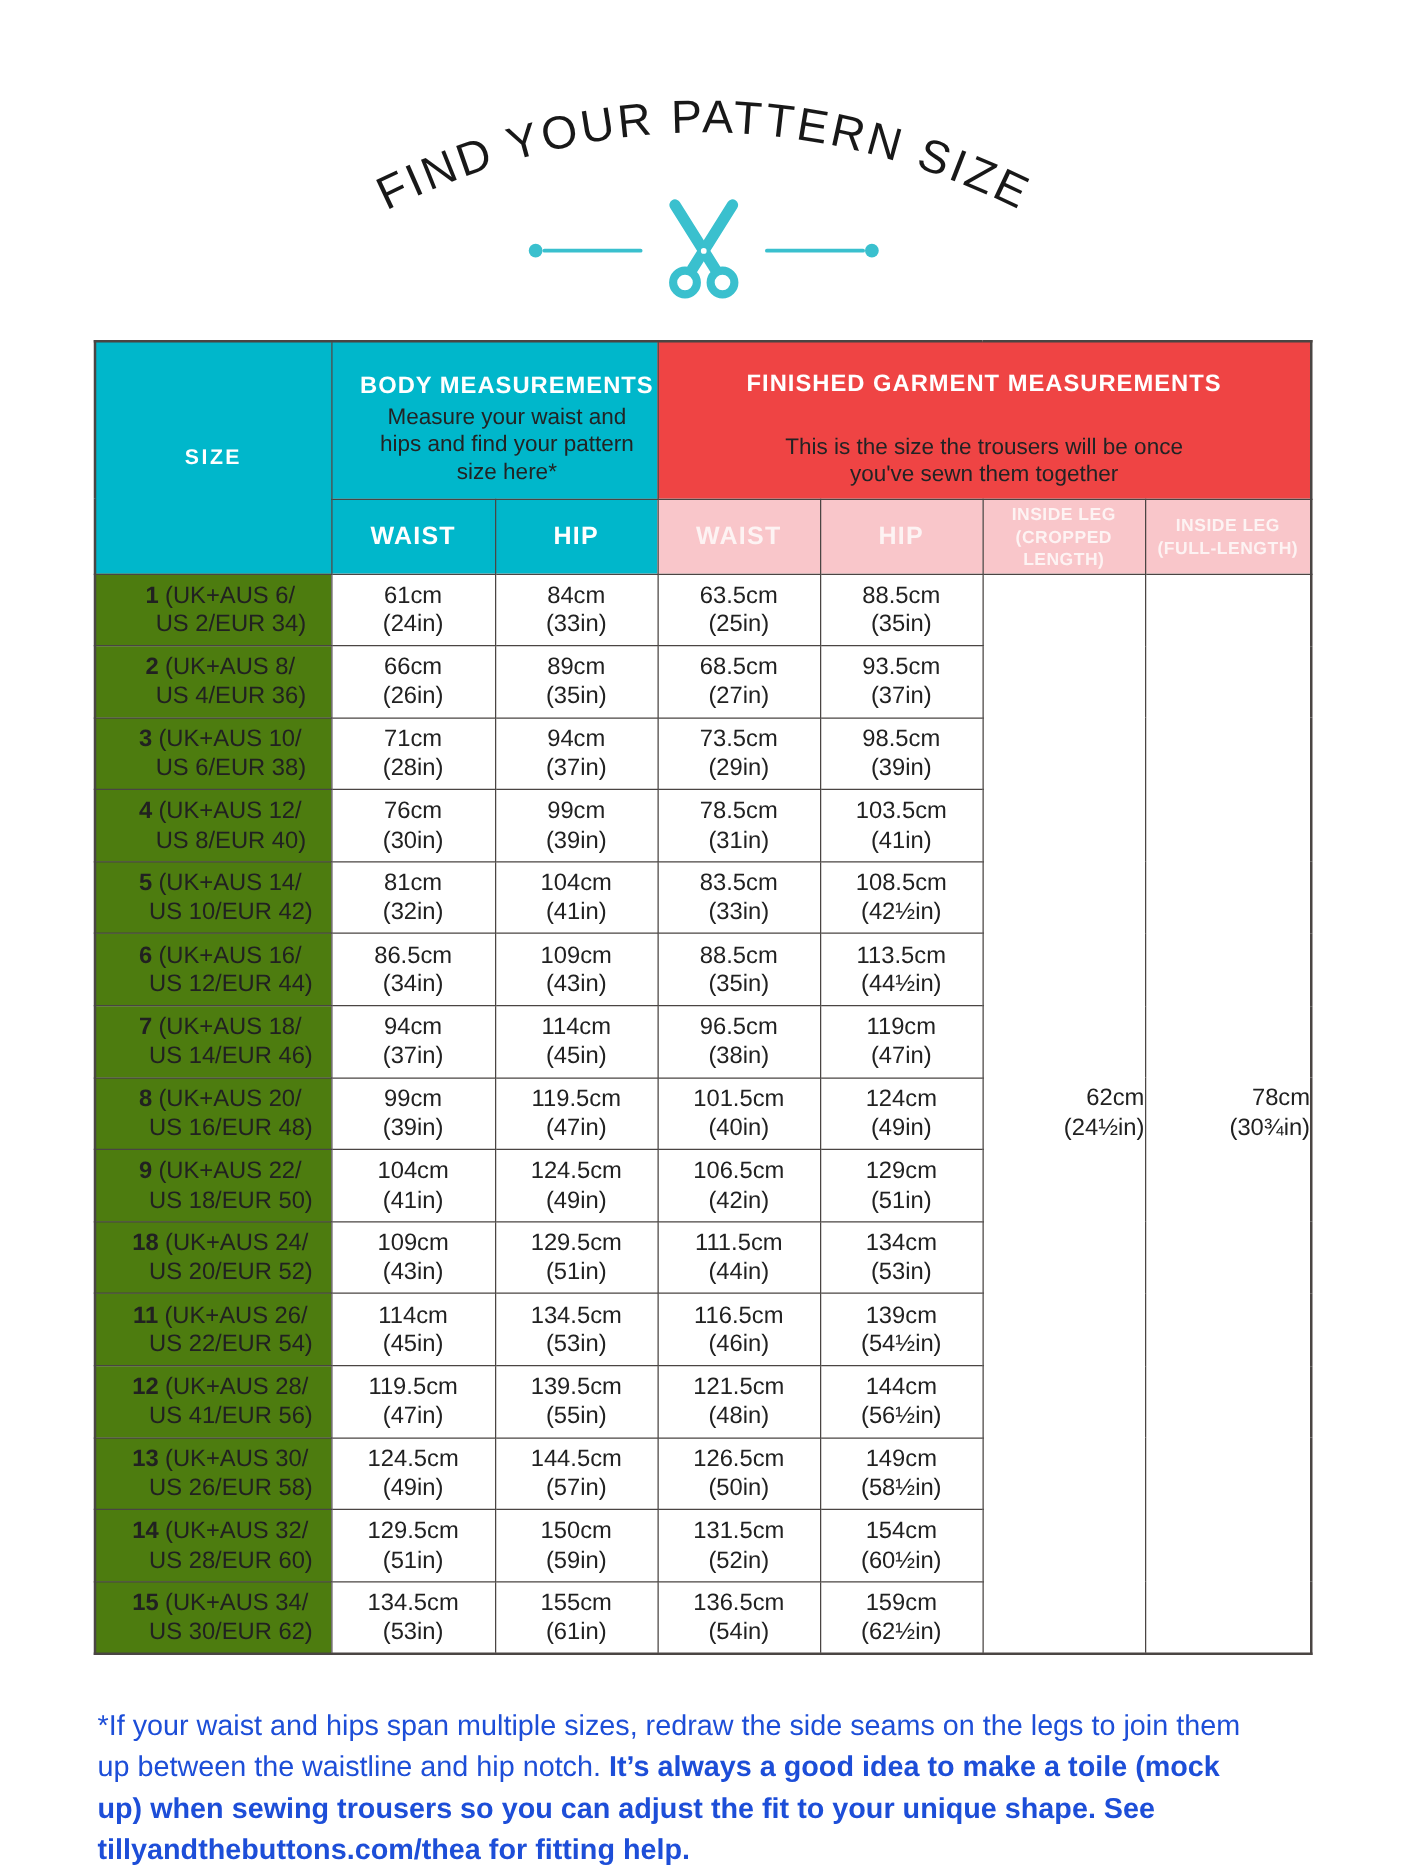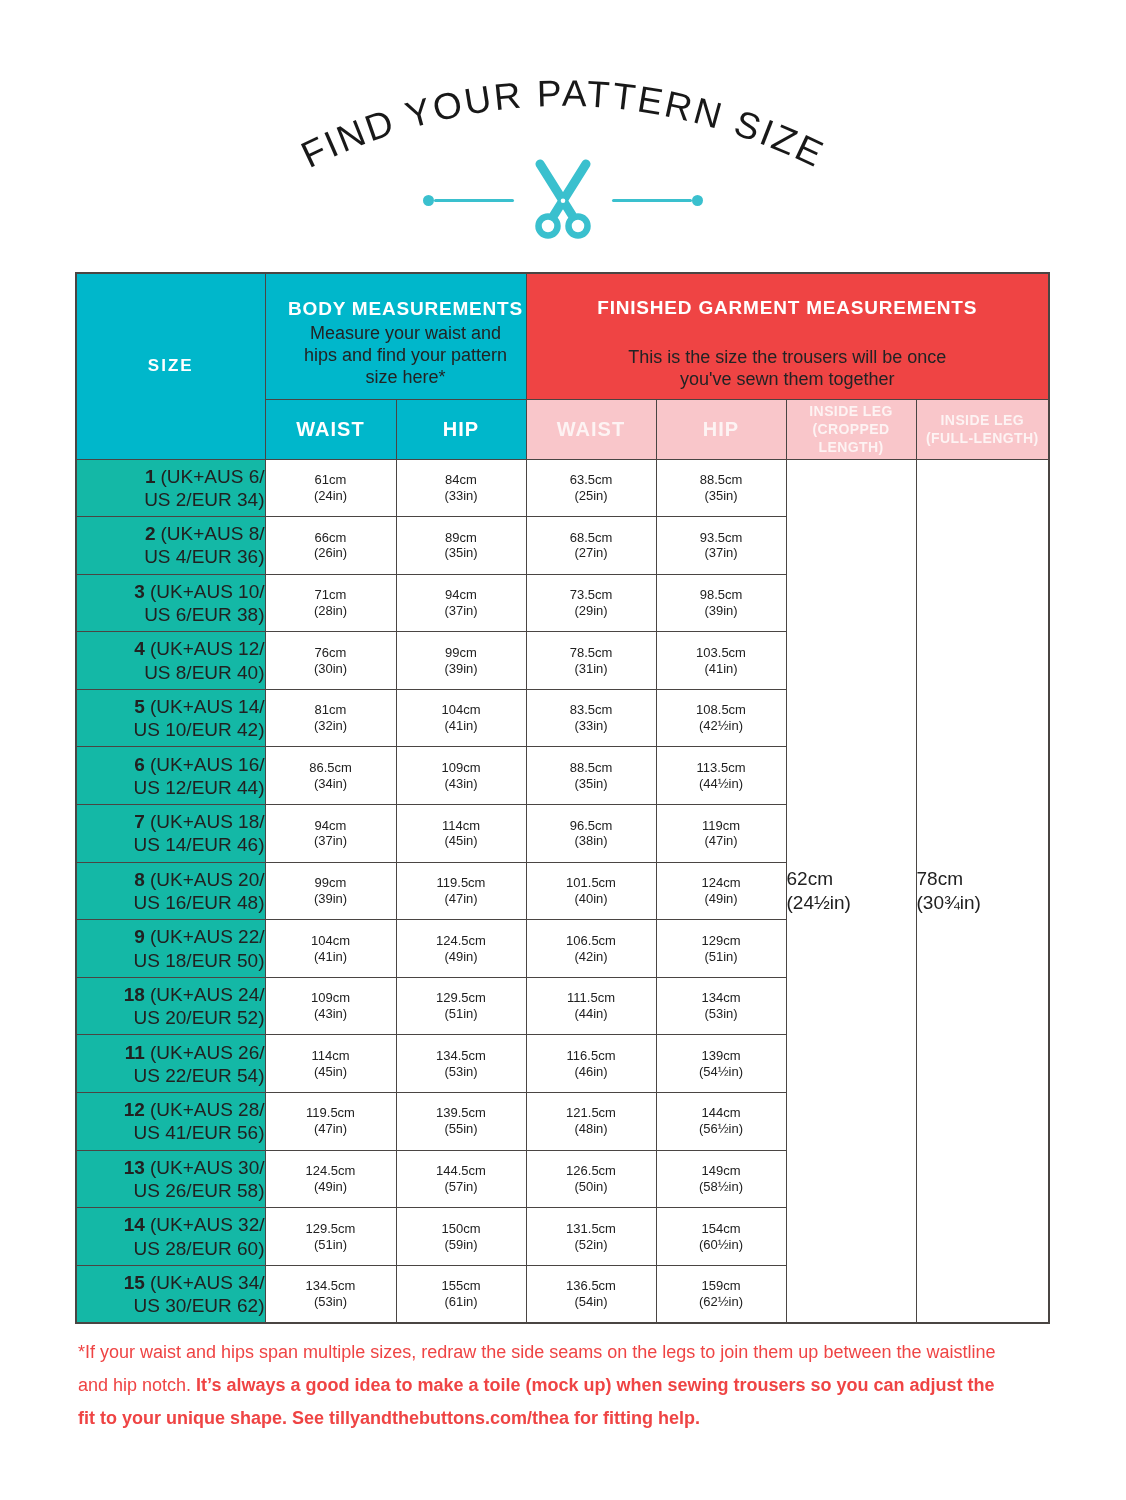--- a/index.html
+++ b/index.html
@@ -107,50 +107,50 @@
     font-weight: 700;
     font-size: 20px;
     letter-spacing: 1px;
   }
   .th-sub.teal { background: #00b7cb; }
   .th-sub.pink { background: #f9c6ca; color: #fdf3f3; }
   .th-sub.small { font-size: 14px; line-height: 1.3; letter-spacing: 0.4px; padding: 2px; }
 
   .size-table tbody tr { height: 57.6px; }
   .c-size {
-    text-align: right;
+    text-align: center;
     padding-left: 11px;
     font-size: 19px;
     line-height: 1.22;
-    background: #14b8a6;
+    background: #4d7c0f;
   }
   .c-size .num { font-weight: 700; margin-right: 5px; }
   .c-size .l2 { padding-left: 17px; }
   .c-val {
     text-align: center;
-    font-size: 13px;
+    font-size: 19px;
     line-height: 1.22;
     background: #ffffff;
   }
   .c-leg {
-    text-align: left;
+    text-align: right;
     font-size: 19px;
     line-height: 1.25;
     background: #ffffff;
   }
 
   
   .footnote {
     position: absolute;
     left: 78px;
-    top: 1336px;
+    top: 1364px;
     width: 922px;
-    font-size: 18px;
+    font-size: 23px;
     line-height: 33px;
-    color: #ef4444;
+    color: #1d4ed8;
   }
   .footnote strong { font-weight: 700; }
 </style>
 </head>
 <body>
 
 <div class="page">
 
   <svg class="title-svg" viewBox="0 0 590 125" aria-hidden="false">
     <defs>

